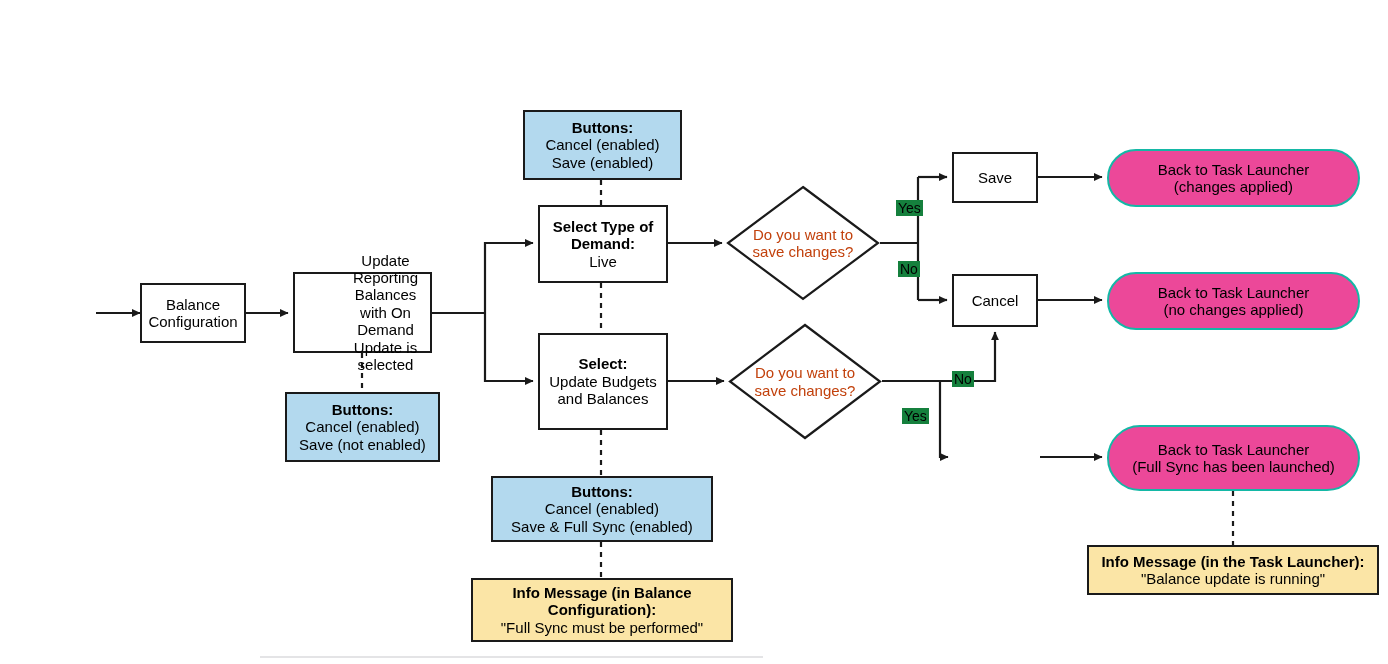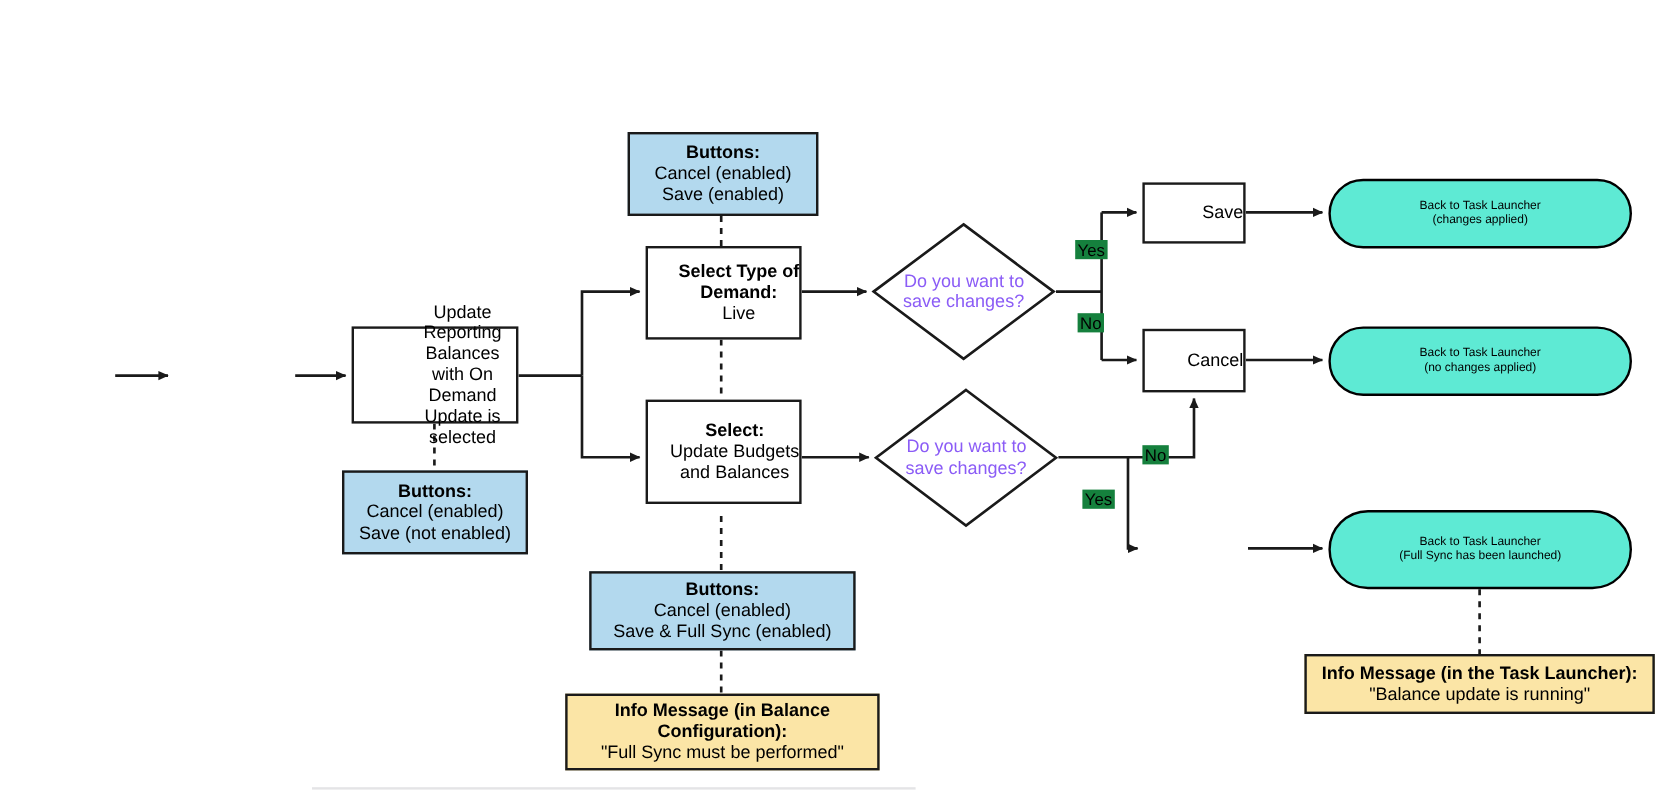--- a/index.html
+++ b/index.html
@@ -32,50 +32,49 @@
     align-items: center;
     justify-content: center;
     text-align: center;
     line-height: 1.16;
     color: #000000;
   }
   .proc {
     border: 2px solid #1a1a1a;
     background: #ffffff;
     font-size: 15px;
-    justify-content: flex-end;
   }
   .term {
-    border: 2px solid #000000;
-    background: #5eead4;
-    font-size: 10px;
+    border: 2px solid #14b8a6;
+    background: #ec4899;
+    font-size: 15px;
     border-radius: 999px;
   }
   .annot {
     border: 2px solid #1a1a1a;
     font-size: 15px;
   }
   .annot.blue { background: #b3d9ee; }
   .annot.yellow { background: #fbe5a6; }
   .diamond-wrap {
     position: absolute;
   }
   .diamond-label {
     position: absolute;
     left: 0;
     top: 0;
     width: 100%;
     height: 100%;
     display: flex;
     align-items: center;
     justify-content: center;
-    text-align: right;
+    text-align: center;
     font-size: 15px;
     line-height: 1.16;
-    color: #8b5cf6;
+    color: #c2410c;
   }
   .edge-label {
     position: absolute;
     font-size: 14px;
     color: #000000;
     background: #15803d;
     padding: 0 2px;
     white-space: nowrap;
   }
   .b { font-weight: bold; }
@@ -137,39 +136,45 @@
       <path d="M362,353 L362,392"></path>
       <path d="M601,180 L601,205"></path>
       <path d="M601,283 L601,333"></path>
       <path d="M601,430 L601,476"></path>
       <path d="M601,542 L601,578"></path>
       <path d="M1233,491 L1233,545"></path>
     </g>
   </svg>
 
 
+  <div class="node proc" style="left:140px; top:283px; width:106px; height:60px;">
+    <div>
+      <span class="nline">Balance</span>
+      <span class="nline">Configuration</span>
+    </div>
+  </div>
 
   <div class="node proc" style="left:293px; top:272px; width:139px; height:81px;padding-left:46px;">
     <div>
       <span class="nline">Update Reporting</span>
       <span class="nline">Balances with On</span>
       <span class="nline">Demand Update is</span>
       <span class="nline">selected</span>
     </div>
   </div>
 
   <div class="node proc" style="left:538px; top:205px; width:130px; height:78px;">
     <div>
       <span class="nline b">Select Type of</span>
       <span class="nline b">Demand:</span>
       <span class="nline">Live</span>
     </div>
   </div>
 
-  <div class="node proc" style="left:538px; top:333px; width:130px; height:87px;">
+  <div class="node proc" style="left:538px; top:333px; width:130px; height:97px;">
     <div>
       <span class="nline b">Select:</span>
       <span class="nline">Update Budgets</span>
       <span class="nline">and Balances</span>
     </div>
   </div>
 
   <div class="node proc" style="left:952px; top:152px; width:86px; height:51px;">
     <span>Save</span>
   </div>

